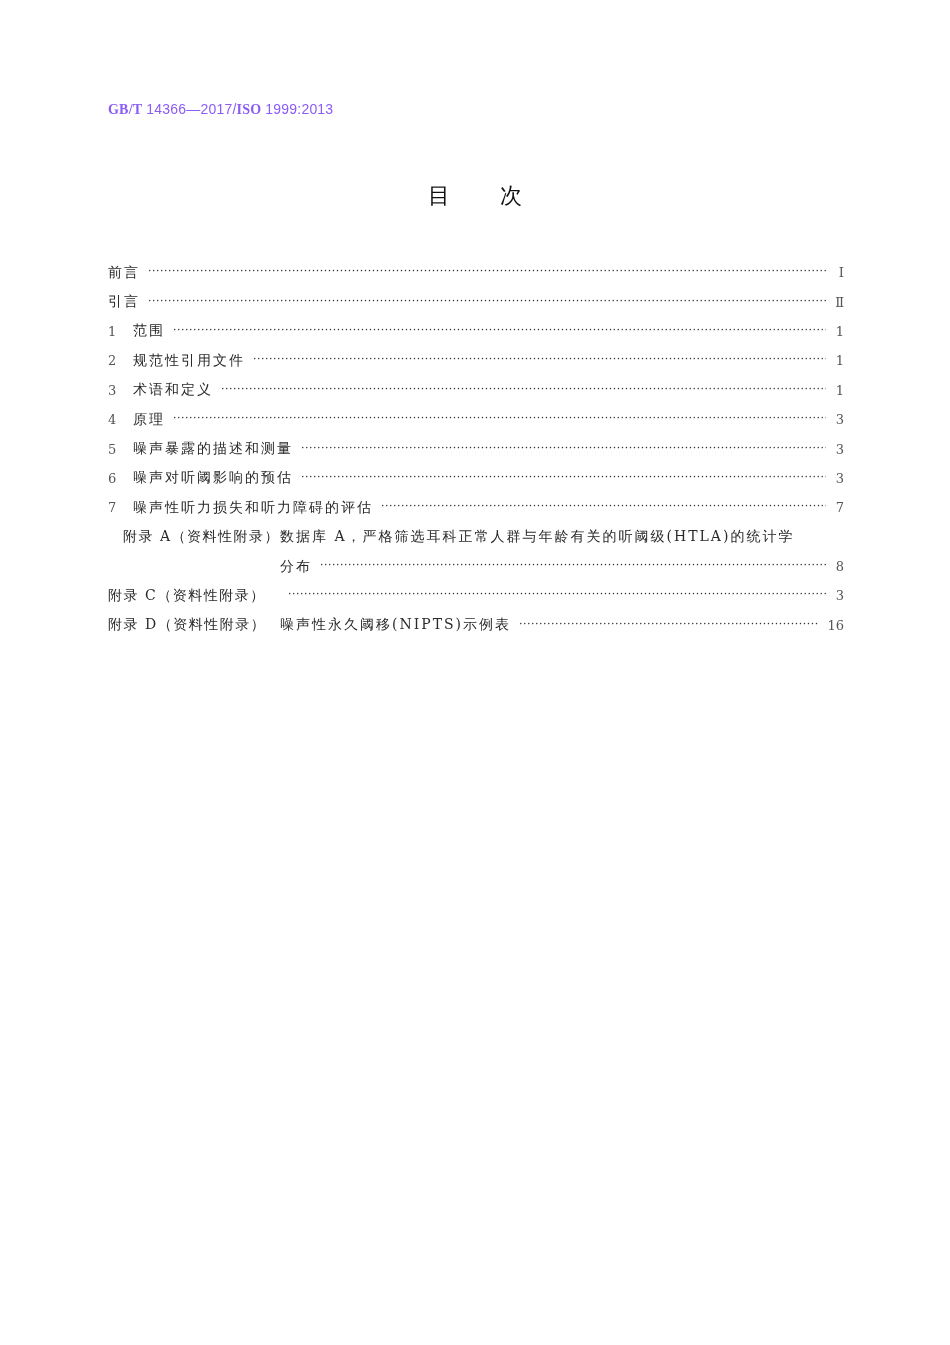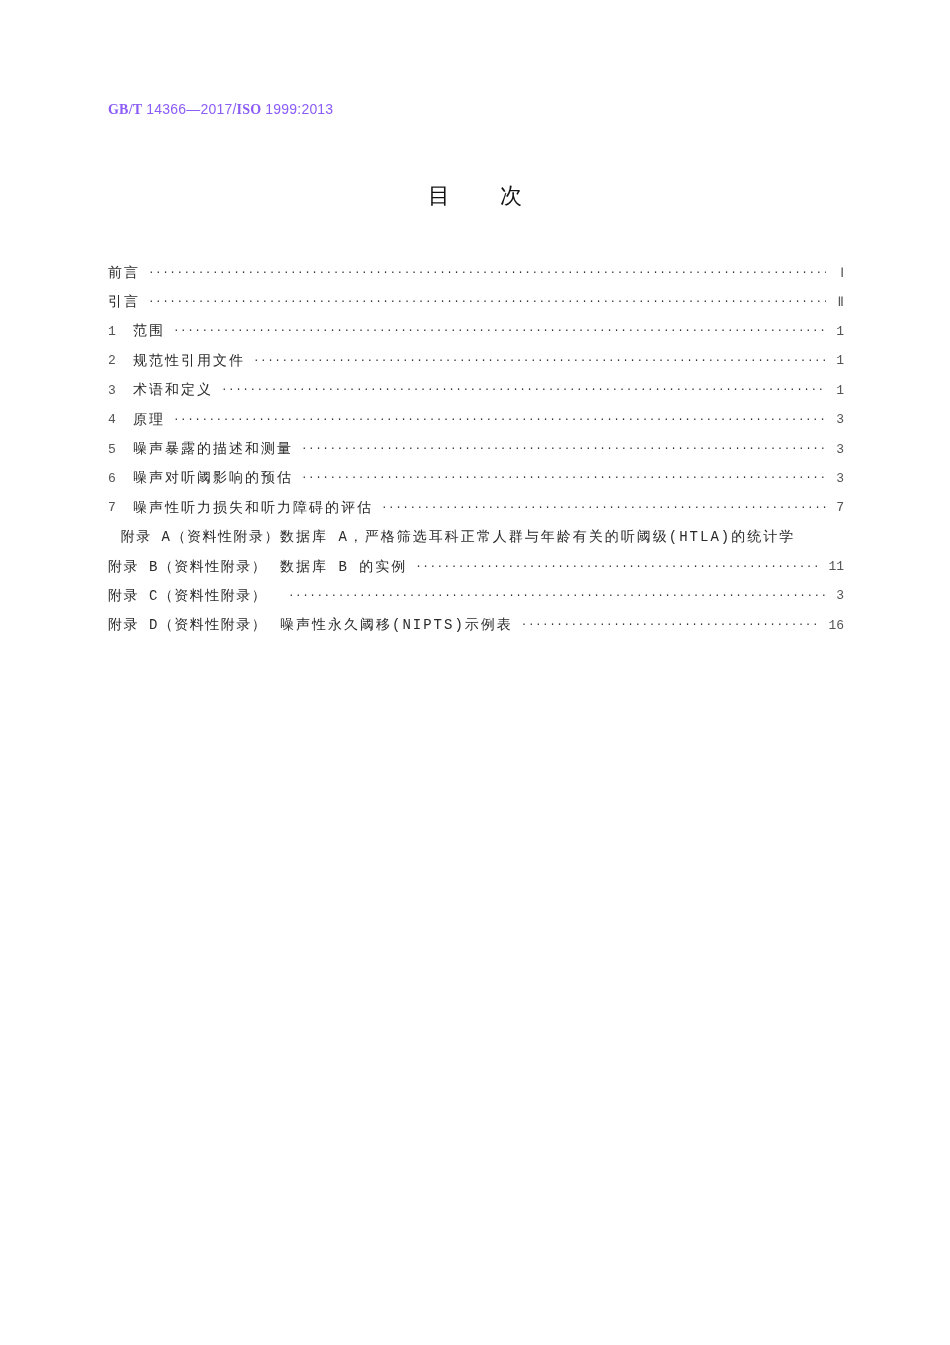--- a/index.html
+++ b/index.html
@@ -3,21 +3,21 @@
 <meta charset="utf-8">
 <style>
   html, body { margin: 0; padding: 0; background: #ffffff; }
   body { width: 950px; height: 1345px; position: relative; overflow: hidden;
          font-family: "DejaVu Serif", "Liberation Serif", serif; color: #2a2a2a; }
   .std-code { position: absolute; left: 108px; top: 101px; font-size: 14px;
               font-family: "Liberation Sans", "DejaVu Sans", sans-serif; color: #8b5cf6; letter-spacing: 0.2px; }
   .std-code b { font-family: "Liberation Serif", serif; font-weight: bold; }
   .title { position: absolute; left: 0; width: 950px; top: 181px; text-align: center;
            font-size: 22px; font-family: "DejaVu Sans", sans-serif; color: #111; letter-spacing: 50px; padding-left: 50px; box-sizing: border-box; }
-  .toc { position: absolute; left: 108px; top: 258px; width: 736px; font-family: Liberation Mono, monospace; }
+  .toc { position: absolute; left: 108px; top: 258px; width: 736px; }
   .row { height: 29.4px; display: flex; align-items: center; font-size: 14px; white-space: nowrap; }
   .num { width: 25px; flex: none; font-size: 13px; color: #555; }
   .label { flex: none; letter-spacing: 2px; }
   .prefix { flex: none; width: 172px; letter-spacing: 1.5px; }
   .dots { flex: 1 1 auto; overflow: hidden; margin: 0 8px; color: #333; font-size: 11px; letter-spacing: 0.5px; position: relative; top: -1px; }
   .dots::before { content: "··································································································································································································"; }
   .page { flex: none; font-size: 13px; color: #555; min-width: 10px; text-align: right; }
   .wrap-row { height: 29.4px; display: flex; align-items: center; font-size: 14px; white-space: nowrap; text-align: right; }
   .indent { width: 172px; flex: none; }
 </style>
@@ -84,24 +84,24 @@
     <span class="label">噪声性听力损失和听力障碍的评估</span>
     <span class="dots"></span>
     <span class="page">7</span>
   </div>
 
   <div class="wrap-row">
     <span class="prefix">附录 A（资料性附录）</span>
     <span class="label">数据库 A，严格筛选耳科正常人群与年龄有关的听阈级(HTLA)的统计学</span>
   </div>
   <div class="row">
-    <span class="prefix">附录 B（资料性附录）</span>
-    <span class="label">数据库 B 的实例</span>
+    <span class="indent"></span>
+    <span class="label">分布</span>
     <span class="dots"></span>
-    <span class="page">11</span>
+    <span class="page">8</span>
   </div>
   <div class="row">
     <span class="prefix">附录 C（资料性附录）</span>
     <span class="dots"></span>
     <span class="page">3</span>
   </div>
   <div class="row">
     <span class="prefix">附录 D（资料性附录）</span>
     <span class="label">噪声性永久阈移(NIPTS)示例表</span>
     <span class="dots"></span>

